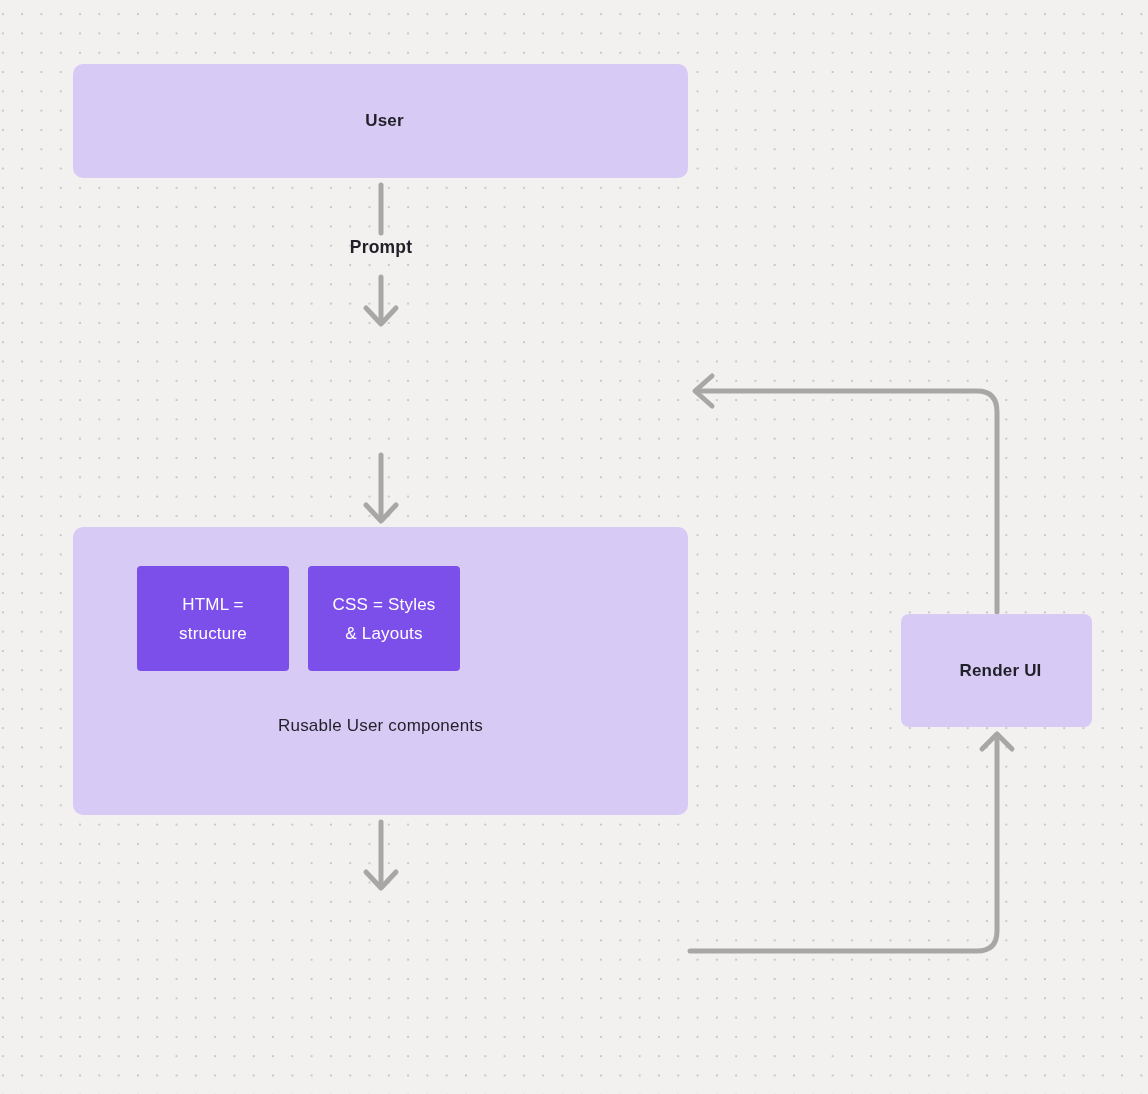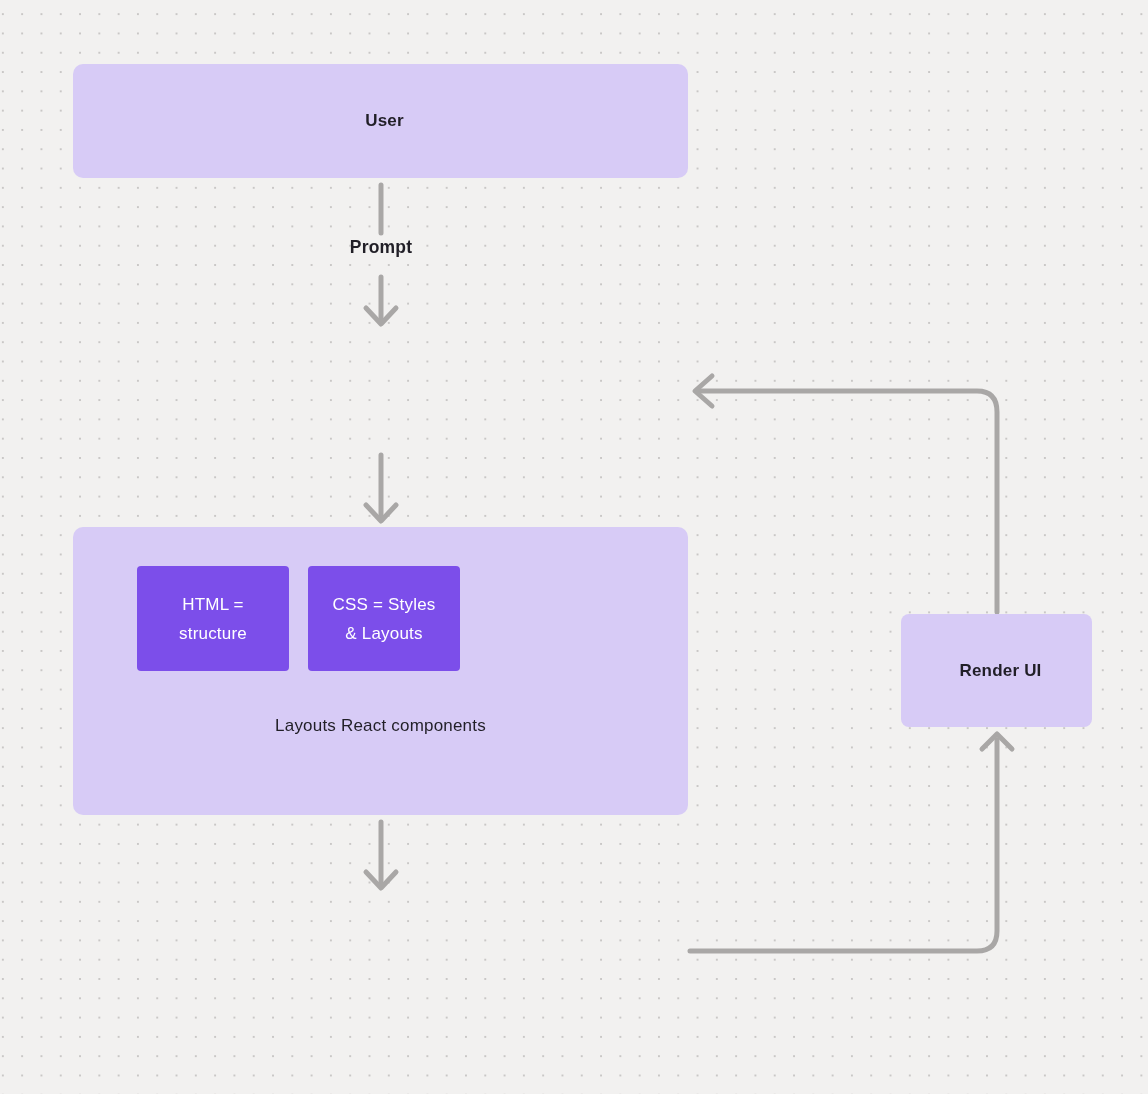--- a/index.html
+++ b/index.html
@@ -97,20 +97,20 @@
 
   <div class="chip chip-html">
     <span>HTML =
 structure</span>
   </div>
   <div class="chip chip-css">
     <span>CSS = Styles
 &amp; Layouts</span>
   </div>
 
-  <div class="group-label">Layouts React components</div>
+  <div class="group-label">Rusable User components</div>
 
 
   <div class="node node-render">
     <span>Render UI</span>
   </div>
 
 </div>
 
 </body></html>

